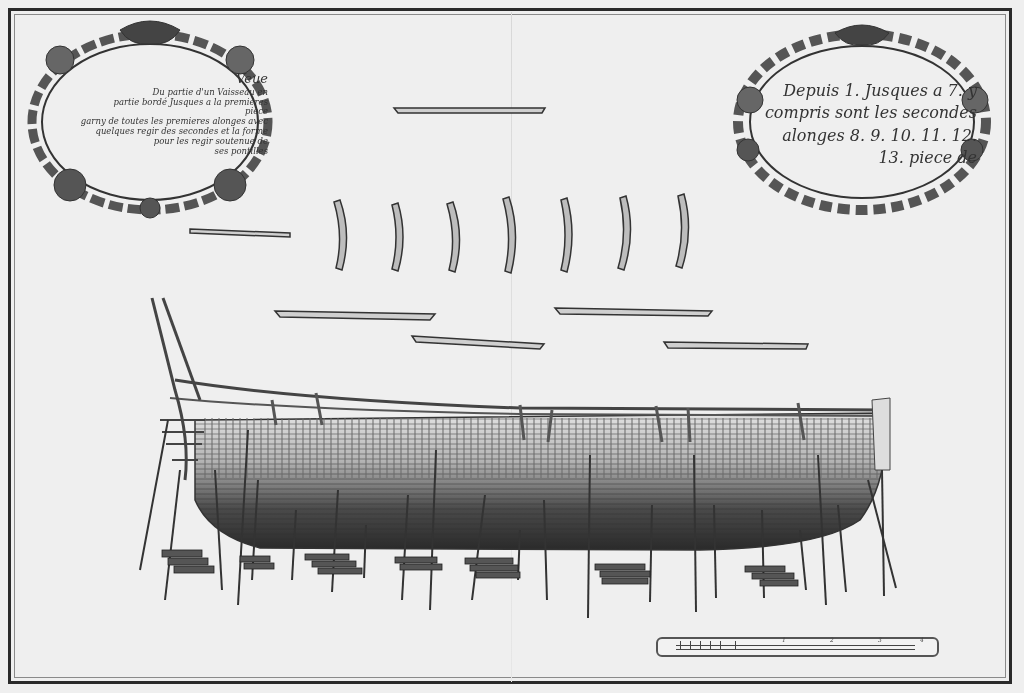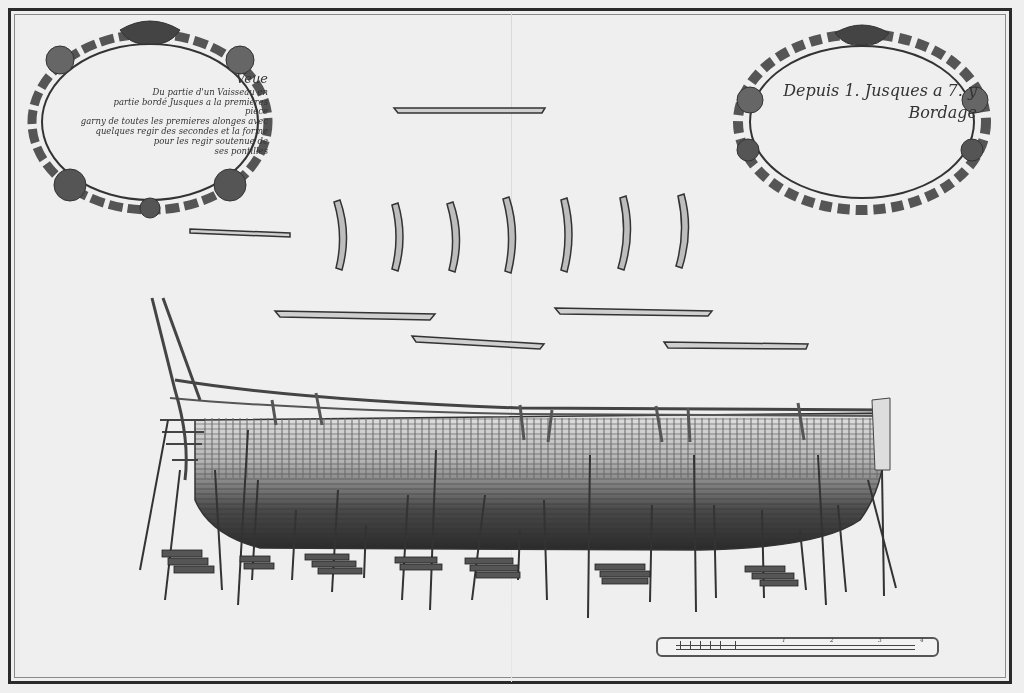--- a/index.html
+++ b/index.html
@@ -166,21 +166,23 @@
     <span class="ln">partie bordé Jusques a la premieres</span>
     <span class="ln">piece</span>
     <span class="ln">garny de toutes les premieres alonges avec</span>
     <span class="ln">quelques regir des secondes et la forme</span>
     <span class="ln">pour les regir soutenue de</span>
     <span class="ln">ses pontilles</span>
   </div>
 
   <div class="cartouche-text c2">
     <span class="ln">Depuis 1. Jusques a 7. y</span>
-    <span class="ln">Bordage</span>
+    <span class="ln">compris sont les secondes</span>
+    <span class="ln">alonges 8. 9. 10. 11. 12.</span>
+    <span class="ln">13. piece de</span>
   </div>
 
   <div class="scale">
     <div class="scale-body"></div>
     <div class="scale-bar"></div>
     <div class="scale-tick" style="left:30px"></div>
     <div class="scale-tick" style="left:40px"></div>
     <div class="scale-tick" style="left:50px"></div>
     <div class="scale-tick" style="left:60px"></div>
     <div class="scale-tick" style="left:70px"></div>

